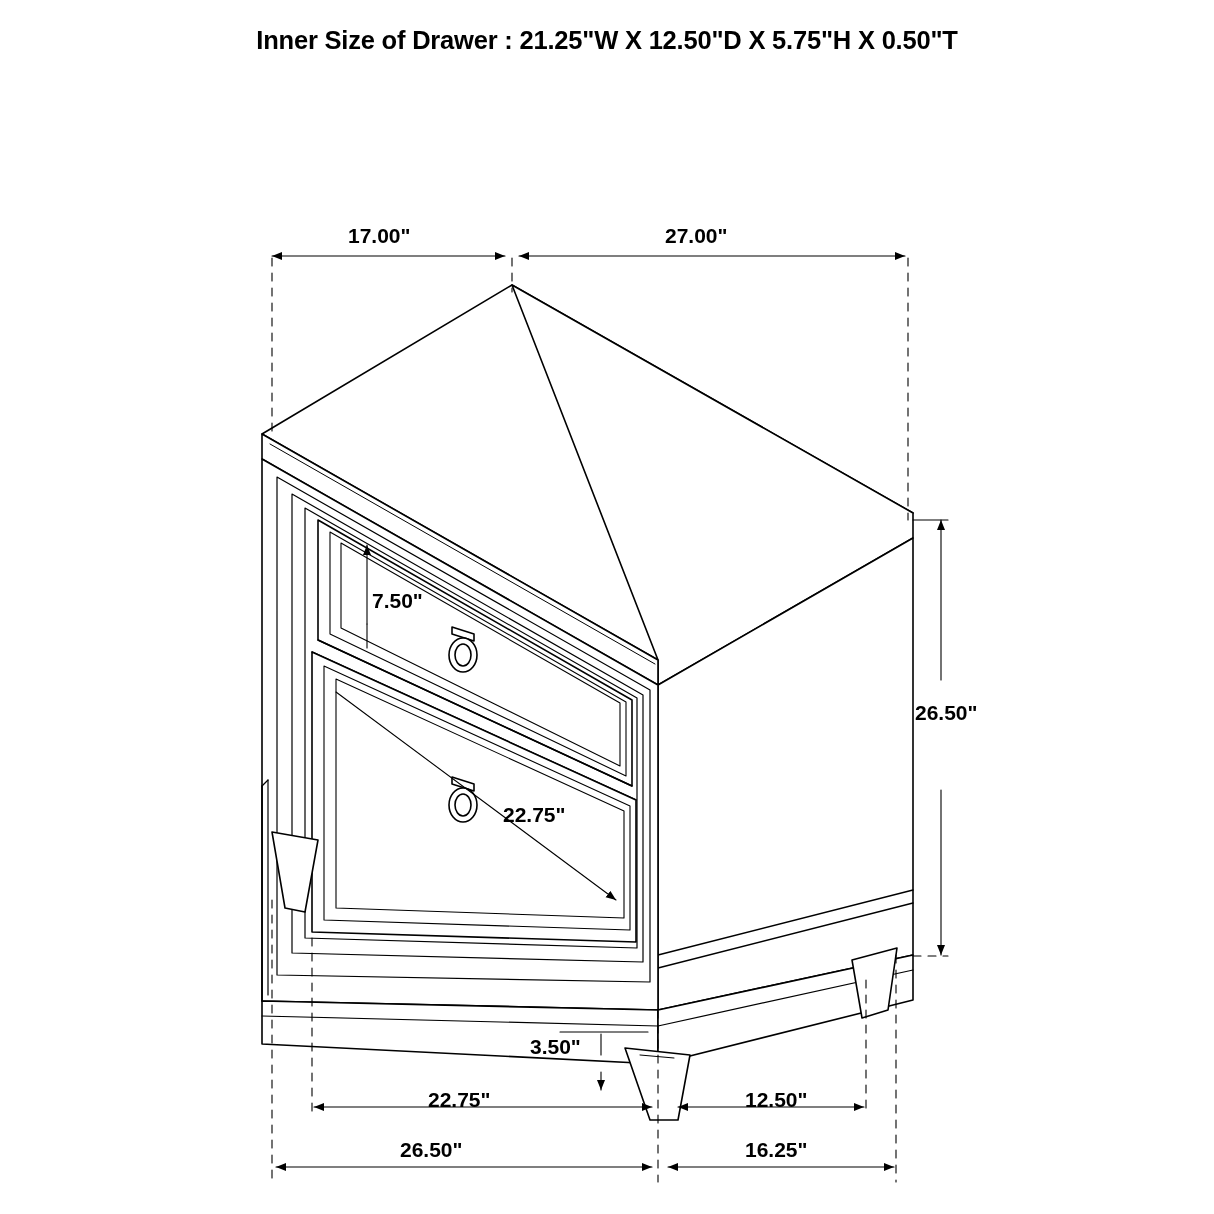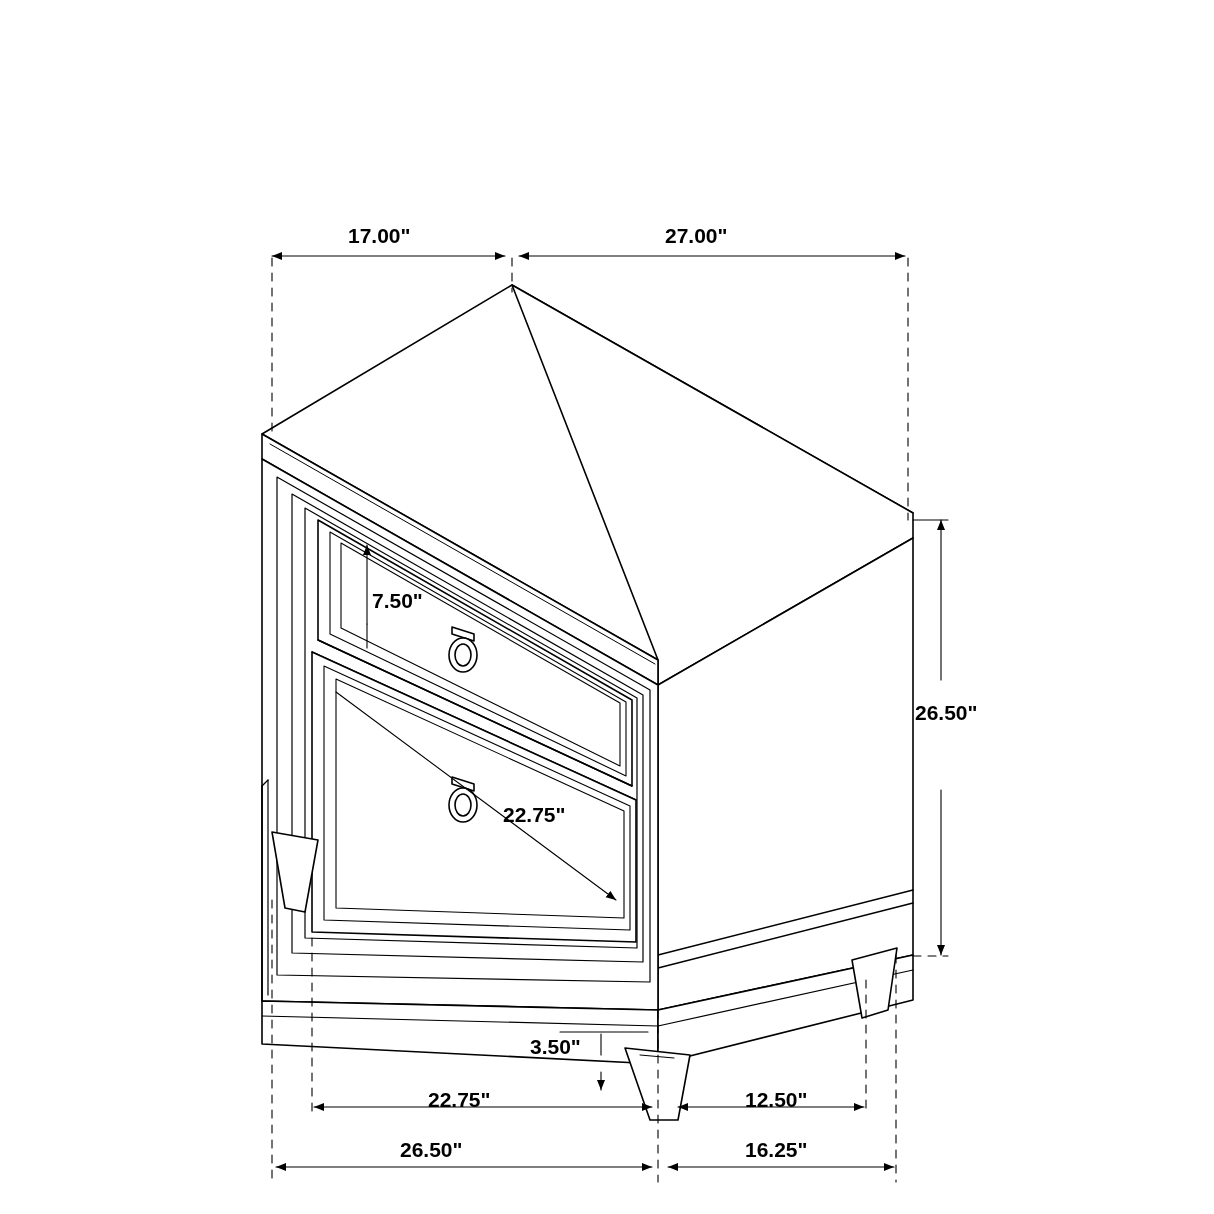--- a/index.html
+++ b/index.html
@@ -45,20 +45,21 @@
     font-size: 21px;
     font-weight: bold;
     white-space: nowrap;
   }
 </style>
 </head>
 <body>
 
 <div id="diagram-root">
 
+  <div class="title">Inner Size of Drawer : 21.25"W X 12.50"D X 5.75"H X 0.50"T</div>
 
   <svg class="drawing" viewBox="0 0 1214 1214">
     <defs>
       <marker id="arrEnd" markerWidth="12" markerHeight="12" refX="10" refY="4" orient="auto" markerUnits="userSpaceOnUse">
         <path d="M0,0 L10,4 L0,8 z" fill="#000"></path>
       </marker>
       <marker id="arrStart" markerWidth="12" markerHeight="12" refX="0" refY="4" orient="auto" markerUnits="userSpaceOnUse">
         <path d="M10,0 L0,4 L10,8 z" fill="#000"></path>
       </marker>
     </defs>

